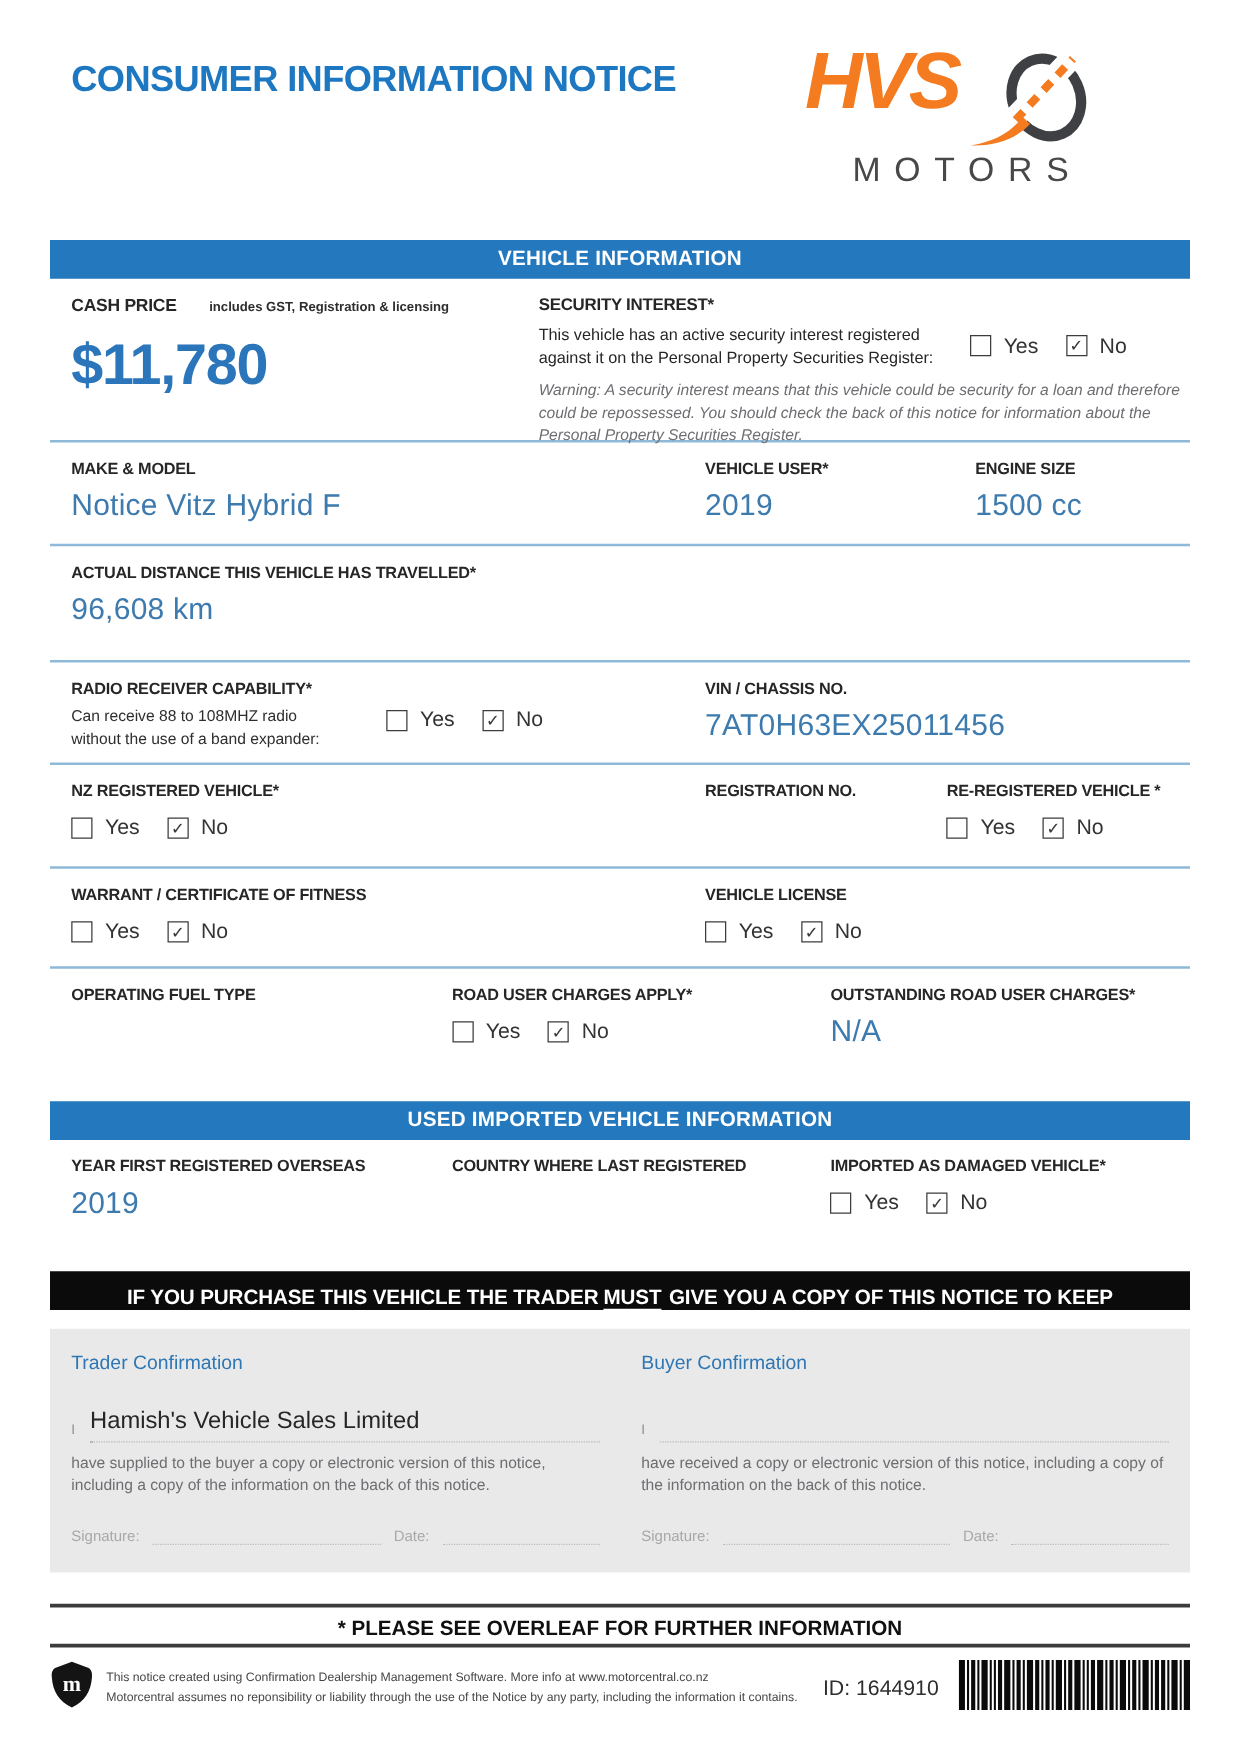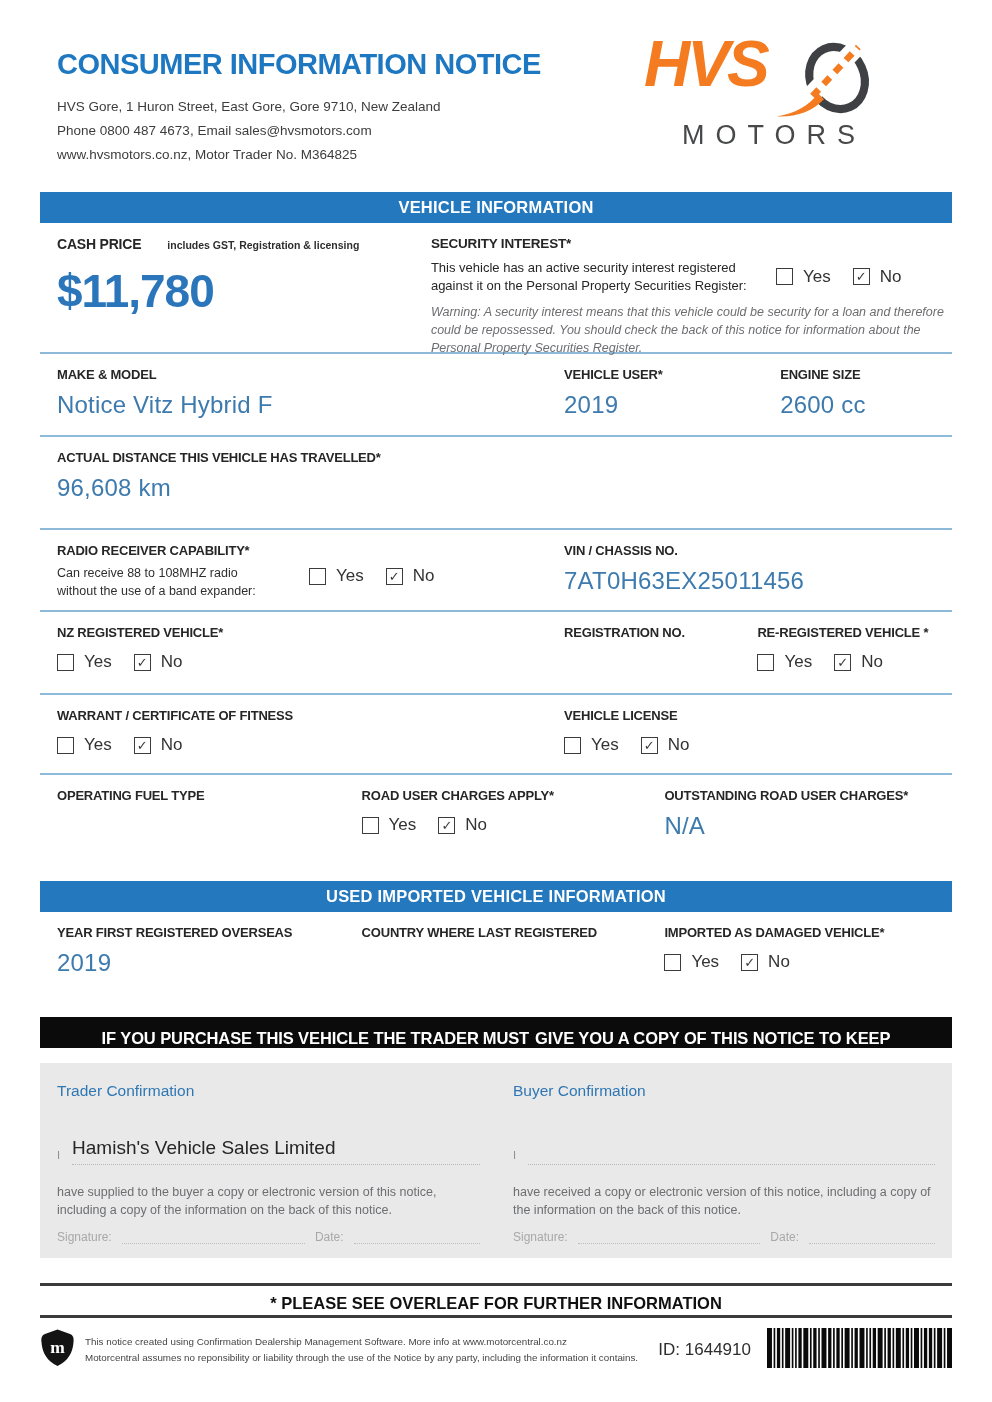--- a/index.html
+++ b/index.html
@@ -60,21 +60,21 @@
   .cb-group { display:inline-flex; align-items:center; margin-top:12px; }
   .cb { width:17px; height:17px; border:1.6px solid #3c3c3c; display:inline-flex;
         align-items:center; justify-content:center; background:#fff; }
   .cb.checked::after { content:"✓"; font-size:13px; color:#3a3a3a; line-height:1; }
   .cb-label { font-size:17px; color:#333; margin:0 22px 0 10px; }
   .cb-label:last-child { margin-right:0; }
   .cb-group.tight { margin-top:0; }
 
   
   .confirm-box { margin:15px 40px 0; height:195px; background:#e9e9e9; padding:19px 17px 0 17px; display:flex; }
-  .confirm-col { width:423px; display:flex; flex-direction:column;gap:11px; }
+  .confirm-col { width:423px; display:flex; flex-direction:column; }
   .confirm-col.right { margin-left:33px; width:422px; }
   .confirm-title { font-size:15.5px; color:#2f77b4; }
   .name-line { display:flex; align-items:flex-end; margin-top:24px; min-height:30px; }
   .pronoun { font-size:11px; color:#8f8f8f; margin-right:12px; padding-bottom:4px; }
   .name-value { flex:1; border-bottom:1px dotted #b9b9b9; font-size:19px; color:#262626; padding-bottom:4px; min-height:28px; }
   .confirm-statement { margin-top:7px; font-size:12.5px; color:#6d6e71; line-height:1.45; }
   .sig-row { display:flex; align-items:flex-end; margin-top:auto; margin-bottom:22px; }
   .sig-label { font-size:12px; color:#a8a8a8; }
   .sig-line { border-bottom:1px dotted #bdbdbd; height:14px; }
   .sig-line.l1 { flex:1.45; margin:0 10px; }
@@ -90,25 +90,20 @@
   .footer-spacer { flex:1; }
   .footer-id { font-size:17px; color:#2e2e2e; margin-right:16px; white-space:nowrap; }
 </style>
 </head>
 <body>
 
 <div class="page">
 
   <div class="header">
     <div class="doc-title">CONSUMER INFORMATION NOTICE</div>
-    <div class="header-lines">
-      <div>HVS Gore, 1 Huron Street, East Gore, Gore 9710, New Zealand</div>
-      <div>Phone 0800 487 4673, Email sales@hvsmotors.com</div>
-      <div>www.hvsmotors.co.nz, Motor Trader No. M364825</div>
-    </div>
     <div class="logo">
       <div class="logo-top">
         <span class="logo-hvs">HVS</span>
         <span class="logo-swoosh">
           <svg width="98" height="84" viewBox="0 0 120 100">
             <ellipse cx="76" cy="50" rx="33" ry="39" fill="none" stroke="#3f4043" stroke-width="10" transform="rotate(-24 76 50)"></ellipse>
             <line x1="18" y1="98" x2="108" y2="4" stroke="#ffffff" stroke-width="22"></line>
             <line x1="46" y1="72" x2="102" y2="12" stroke="#f47b20" stroke-width="8" stroke-dasharray="11 9"></line>
             <path d="M2 97 C 26 93 41 84 53 69 L 60 76 C 46 91 26 98 2 97 Z" fill="#f47b20"></path>
           </svg>
@@ -149,21 +144,21 @@
       <div class="cell col-55">
         <div class="label">MAKE &amp; MODEL</div>
         <div class="value">Notice Vitz Hybrid F</div>
       </div>
       <div class="cell col-23">
         <div class="label">VEHICLE USER*</div>
         <div class="value">2019</div>
       </div>
       <div class="cell col-rest">
         <div class="label">ENGINE SIZE</div>
-        <div class="value">2600 cc</div>
+        <div class="value">1500 cc</div>
       </div>
     </div>
 
     <div class="row row-distance">
       <div class="cell">
         <div class="label">ACTUAL DISTANCE THIS VEHICLE HAS TRAVELLED*</div>
         <div class="value">96,608 km</div>
       </div>
     </div>
 

